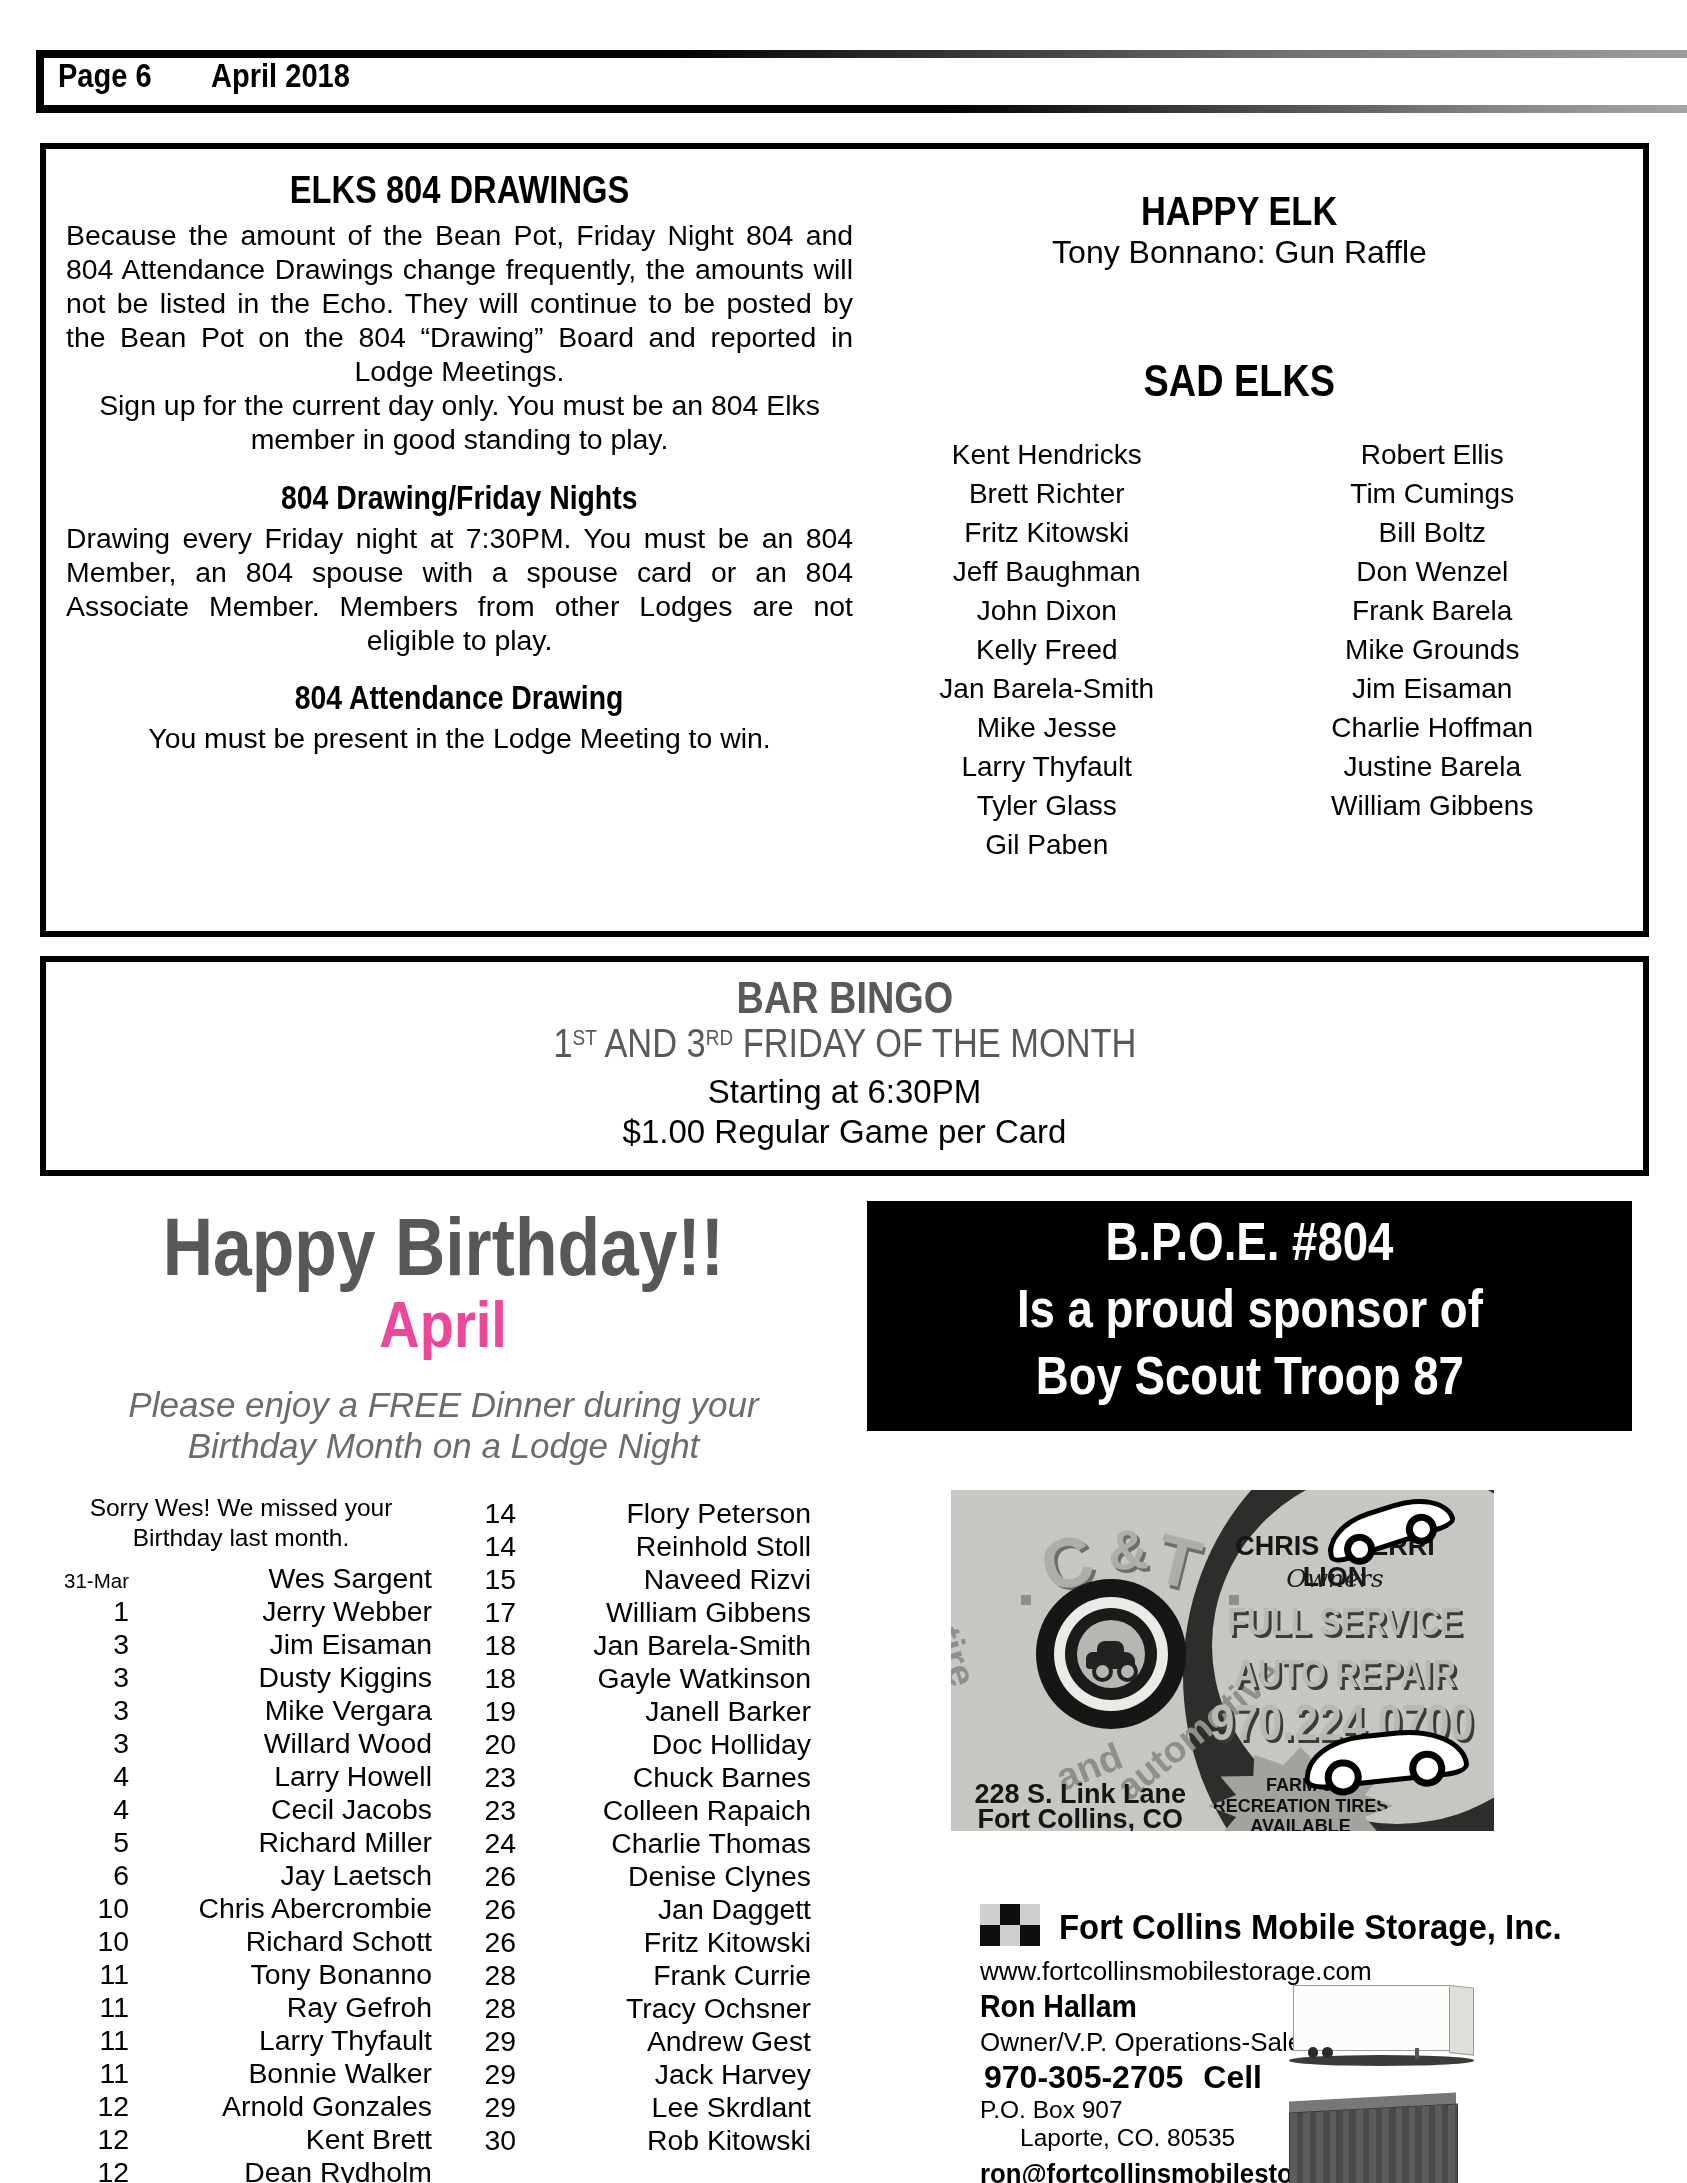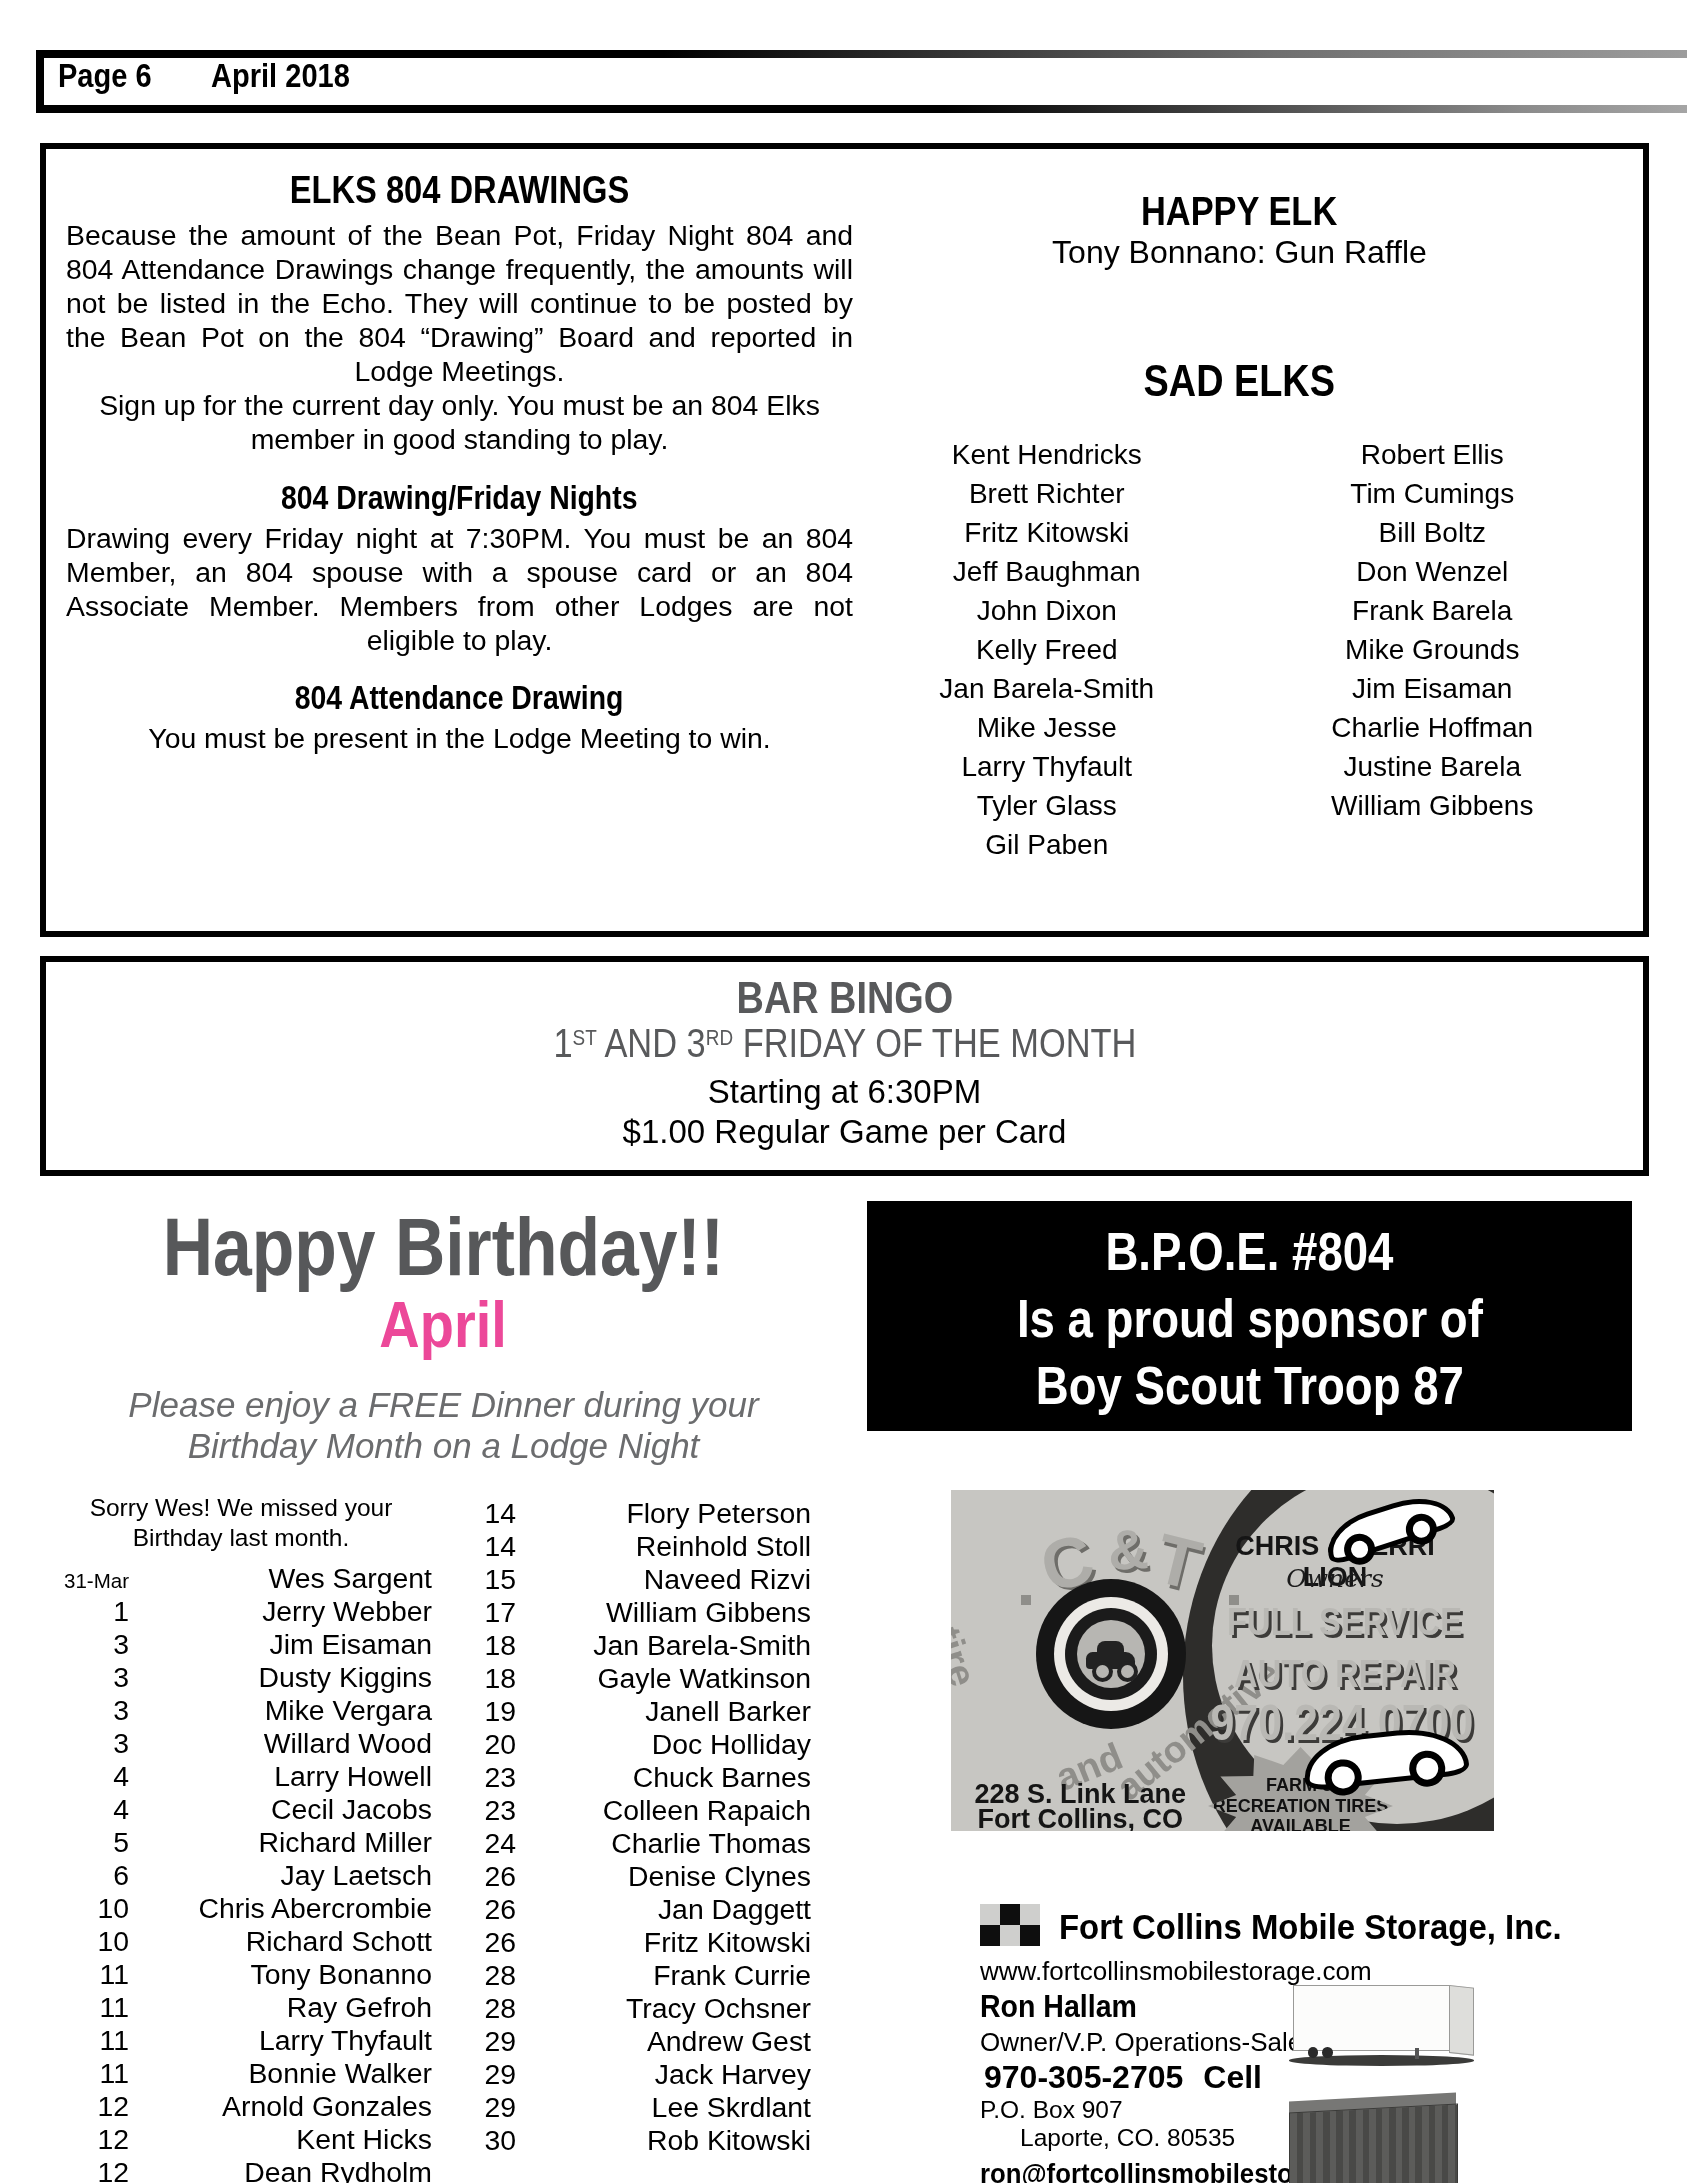--- a/index.html
+++ b/index.html
@@ -54,21 +54,21 @@
   .sorry { text-align:center; font-size:24.5px; line-height:30px; margin-bottom:9.3px; }
   .bday-row  { display:flex; align-items:baseline; height:33px; }
   .bday-date { width:79px; text-align:right; font-size:28.4px; }
   .bday-date.mar { font-size:20.5px; }
   .bday-name { flex:1; text-align:right; font-size:28.4px; }
 
   
   .bpoe { position:absolute; left:867px; top:1201px; width:765px; height:230px;
     background:#000; color:#fff; text-align:center; }
   .bpoe div { font-size:53px; font-weight:bold; line-height:67px; }
-  .bpoe div:first-child { padding-top:17px; }
+  .bpoe div:first-child { padding-top:7px; }
 
   
   .ctad { position:absolute; left:951px; top:1490px; width:543px; height:341px;
     background:#c7c6c2; overflow:hidden; }
   .ct-dark  { position:absolute; left:232px; top:-79px; width:476px; height:529px;
     border-radius:50%; background:#2e2d2b; }
   .ct-light { position:absolute; left:261px; top:-23px; width:370px; height:357px;
     border-radius:50%; background:#c7c6c2; }
   .ct-letter { position:absolute; font-weight:bold; color:#aeada9; text-shadow:2.6px 3.3px 0 #6e6d69; }
   .ct-dot { position:absolute; width:10px; height:10px; background:#8f8e8a; }
@@ -303,21 +303,21 @@
           <span class="bday-name" data-interactable="false">Bonnie Walker</span>
         </div>
 
         <div class="bday-row" data-interactable="false">
           <span class="bday-date" data-interactable="false">12</span>
           <span class="bday-name" data-interactable="false">Arnold Gonzales</span>
         </div>
 
         <div class="bday-row" data-interactable="false">
           <span class="bday-date" data-interactable="false">12</span>
-          <span class="bday-name" data-interactable="false">Kent Hicks</span>
+          <span class="bday-name" data-interactable="false">Kent Brett</span>
         </div>
 
         <div class="bday-row" data-interactable="false">
           <span class="bday-date" data-interactable="false">12</span>
           <span class="bday-name" data-interactable="false">Dean Rydholm</span>
         </div>
       </div>
   </div>
 
   <div class="bday-col2" data-interactable="false">

